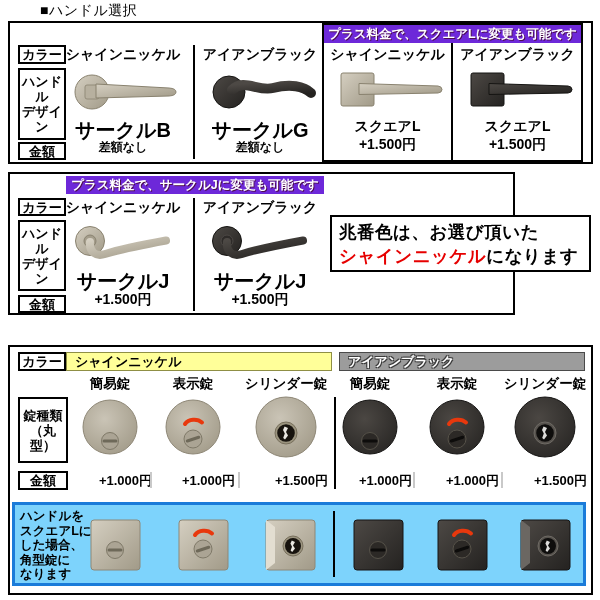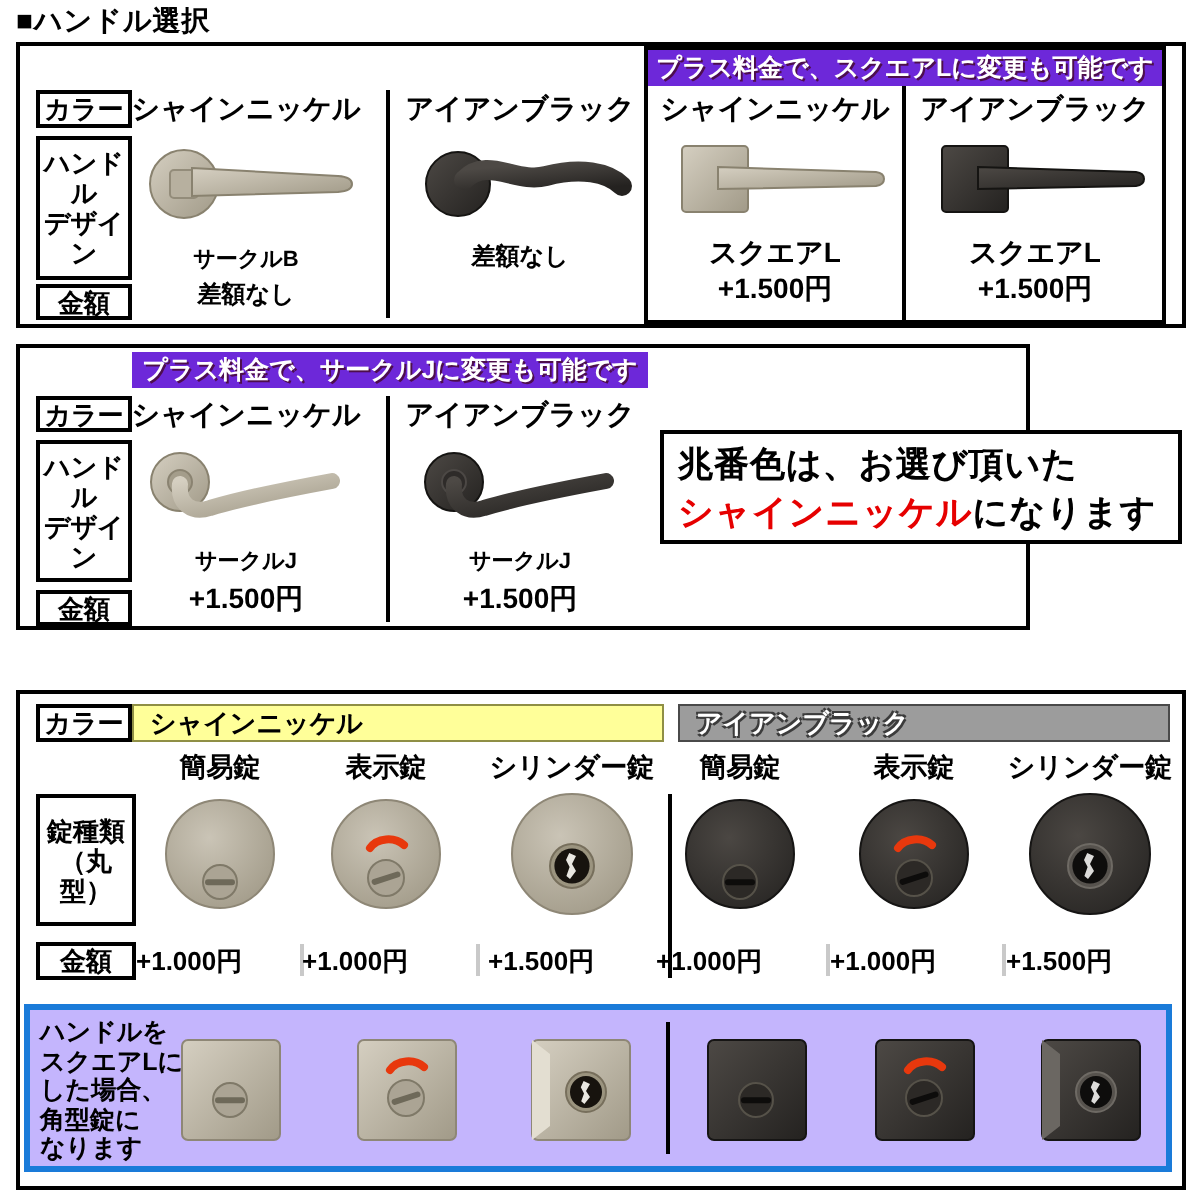--- a/index.html
+++ b/index.html
@@ -1,46 +1,46 @@
 <!DOCTYPE html>
 <html><head>
 <meta charset="utf-8">
 <style>
   html,body{margin:0;padding:0;background:#fff;}
   .canvas{position:relative;width:600px;height:600px;background:#fff;overflow:hidden;
           font-family:"Liberation Sans","DejaVu Sans",sans-serif;color:#000;}
   .abs{position:absolute;}
   .pre{white-space:pre-line;}
-  .sec-title{font-size:14px;font-weight:bold;letter-spacing:.5px;}
+  .sec-title{font-size:14px;font-weight:normal;letter-spacing:.5px;margin-left:32px;}
   .frame{position:absolute;border:2px solid #000;background:#fff;box-sizing:border-box;}
   .lbl{position:absolute;border:2px solid #000;background:#fff;box-sizing:border-box;
        display:flex;align-items:center;justify-content:center;text-align:center;
        font-size:13px;font-weight:bold;line-height:15px;}
   .col{position:absolute;text-align:center;}
   .colhdr{font-size:14px;font-weight:bold;height:18px;line-height:18px;}
   .handle-slot{height:58px;display:flex;align-items:center;justify-content:center;}
-  .model{font-size:11px;font-weight:bold;height:19px;line-height:19px;}
+  .model{font-size:20px;font-weight:bold;height:19px;line-height:19px;}
   .sub{font-size:12px;font-weight:bold;height:15px;line-height:15px;}
   .priceline{font-size:14px;font-weight:bold;height:17px;line-height:17px;}
   .vdiv{position:absolute;width:2px;background:#000;}
   .vsep{position:absolute;width:2px;background:#c9c9c9;}
   .banner-red{background:#6d28d9;color:#fff;font-size:12.5px;font-weight:bold;
               text-align:center;line-height:18px;text-shadow:1px 1px 0 rgba(60,0,0,.65);}
   .innerbox{position:absolute;border:2px solid #000;box-sizing:border-box;background:#fff;}
   .infobox{position:absolute;border:2px solid #000;box-sizing:border-box;background:#fff;
            font-size:17.5px;font-weight:500;line-height:24px;padding:3px 7px;letter-spacing:.5px;}
   .red-t{color:#e60000;}
   .banner-yellow{position:absolute;background:#ffff99;border:1px solid #8f8f45;box-sizing:border-box;
                  font-size:13px;font-weight:bold;line-height:17px;padding-left:8px;}
   .banner-gray{position:absolute;background:#9c9c9c;border:1px solid #4a4a4a;box-sizing:border-box;
                font-size:13px;font-weight:bold;line-height:17px;padding-left:8px;color:#fff;
                text-shadow:-1px -1px 0 #3c3c3c,1px -1px 0 #3c3c3c,-1px 1px 0 #3c3c3c,1px 1px 0 #3c3c3c;}
   .lockhdr{position:absolute;width:100px;text-align:center;font-size:13.5px;font-weight:bold;height:17px;line-height:17px;}
-  .lockprice{position:absolute;width:84px;text-align:left;font-size:13px;font-weight:bold;height:17px;line-height:17px;}
-  .bluebox{position:absolute;border:3px solid #1a7bd9;box-sizing:border-box;background:#c4b5fd;}
+  .lockprice{position:absolute;width:84px;text-align:right;font-size:13px;font-weight:bold;height:17px;line-height:17px;}
+  .bluebox{position:absolute;border:3px solid #1a7bd9;box-sizing:border-box;background:#7dd3fc;}
   .bluenote{position:absolute;font-size:12.5px;font-weight:bold;line-height:14.5px;}
 </style>
 </head>
 <body>
 
 <div class="canvas">
 
   <svg width="0" height="0" style="position:absolute" aria-hidden="true">
     <defs>
       <linearGradient id="gN" x1="0" y1="0" x2="1" y2="1">
@@ -86,20 +86,21 @@
     <div class="vdiv" style="left:183px;top:22px;height:114px;"></div>
 
     <div class="col" style="left:191px;top:22px;width:118px;">
       <div class="colhdr">アイアンブラック</div>
       <div class="handle-slot">
         <svg width="116" height="56" viewBox="0 0 116 56">
           <circle cx="27" cy="28" r="16" fill="url(#gB)" stroke="#151412"></circle>
           <path d="M30,26 C42,14 56,28 71,24 C88,19.5 102,22 109,29" fill="none" stroke="url(#gB)" stroke-width="10" stroke-linecap="round"></path>
         </svg>
       </div>
+      <div class="model">サークルG</div>
       <div class="sub">差額なし</div>
     </div>
 
     <div class="innerbox" style="left:312px;top:0;width:261px;height:139px;">
       <div class="banner-red" style="height:18px;">プラス料金で、スクエアLに変更も可能です</div>
 
       <div class="col" style="left:0;top:20px;width:127px;">
         <div class="colhdr">シャインニッケル</div>
         <div class="handle-slot" style="height:54px;">
           <svg width="116" height="54" viewBox="0 0 116 54">

